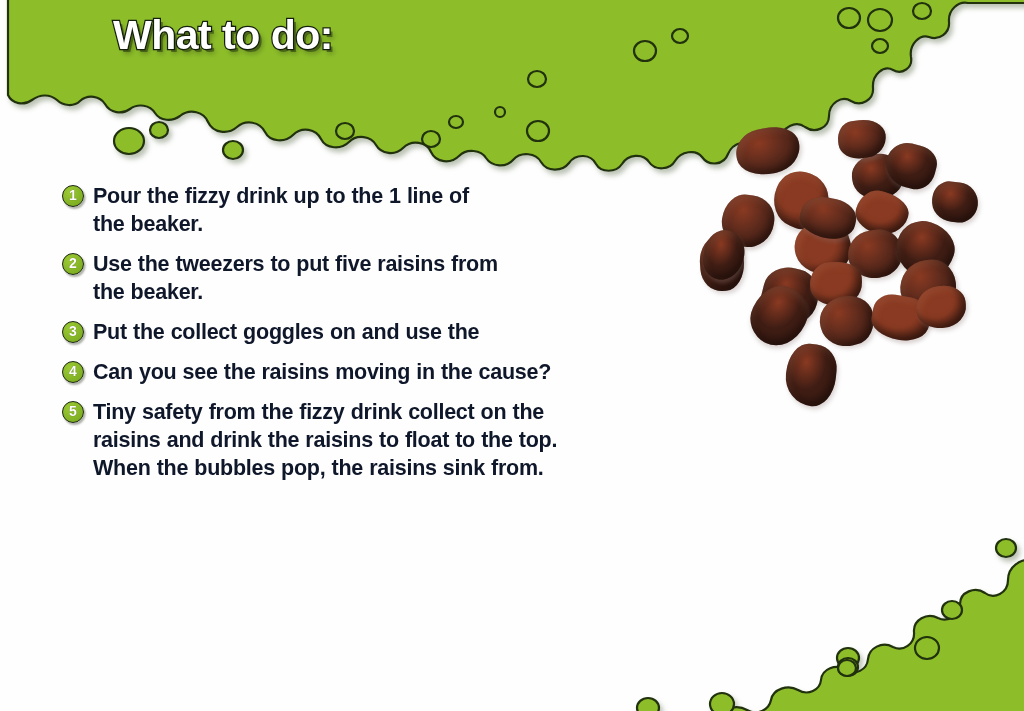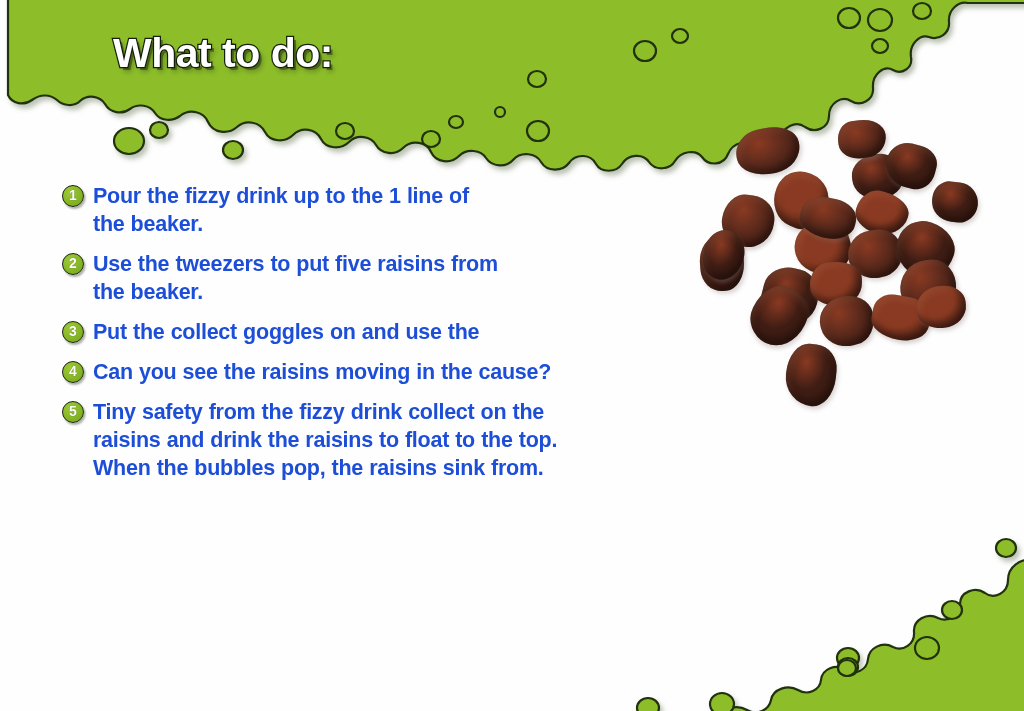--- a/index.html
+++ b/index.html
@@ -28,21 +28,21 @@
     top: 0;
     width: 1024px;
     height: 711px;
     pointer-events: none;
   }
 
   
   .header-title {
     position: absolute;
     left: 113px;
-    top: 30px;
+    top: 12px;
     font-size: 41px;
     font-weight: bold;
     color: #ffffff;
     letter-spacing: -0.5px;
     -webkit-text-stroke: 2.5px #15200c;
     paint-order: stroke fill;
     text-shadow:
        3px 3px 0 rgba(20,30,10,0.45),
        4px 5px 5px rgba(20,30,10,0.30);
     white-space: nowrap;
@@ -76,21 +76,21 @@
     font-weight: bold;
     line-height: 19px;
     text-align: center;
     box-sizing: border-box;
     text-shadow: 0 0 1px rgba(0,0,0,0.5);
   }
   .step-text {
     font-size: 21.5px;
     font-weight: bold;
     line-height: 28px;
-    color: #1d4ed8;
+    color: #0f172a;
     letter-spacing: -0.25px;
     word-spacing: 0.4px;
   }
   .step-line { display: block; }
 
   
   .raisins {
     position: absolute;
     left: 700px;
     top: 110px;

